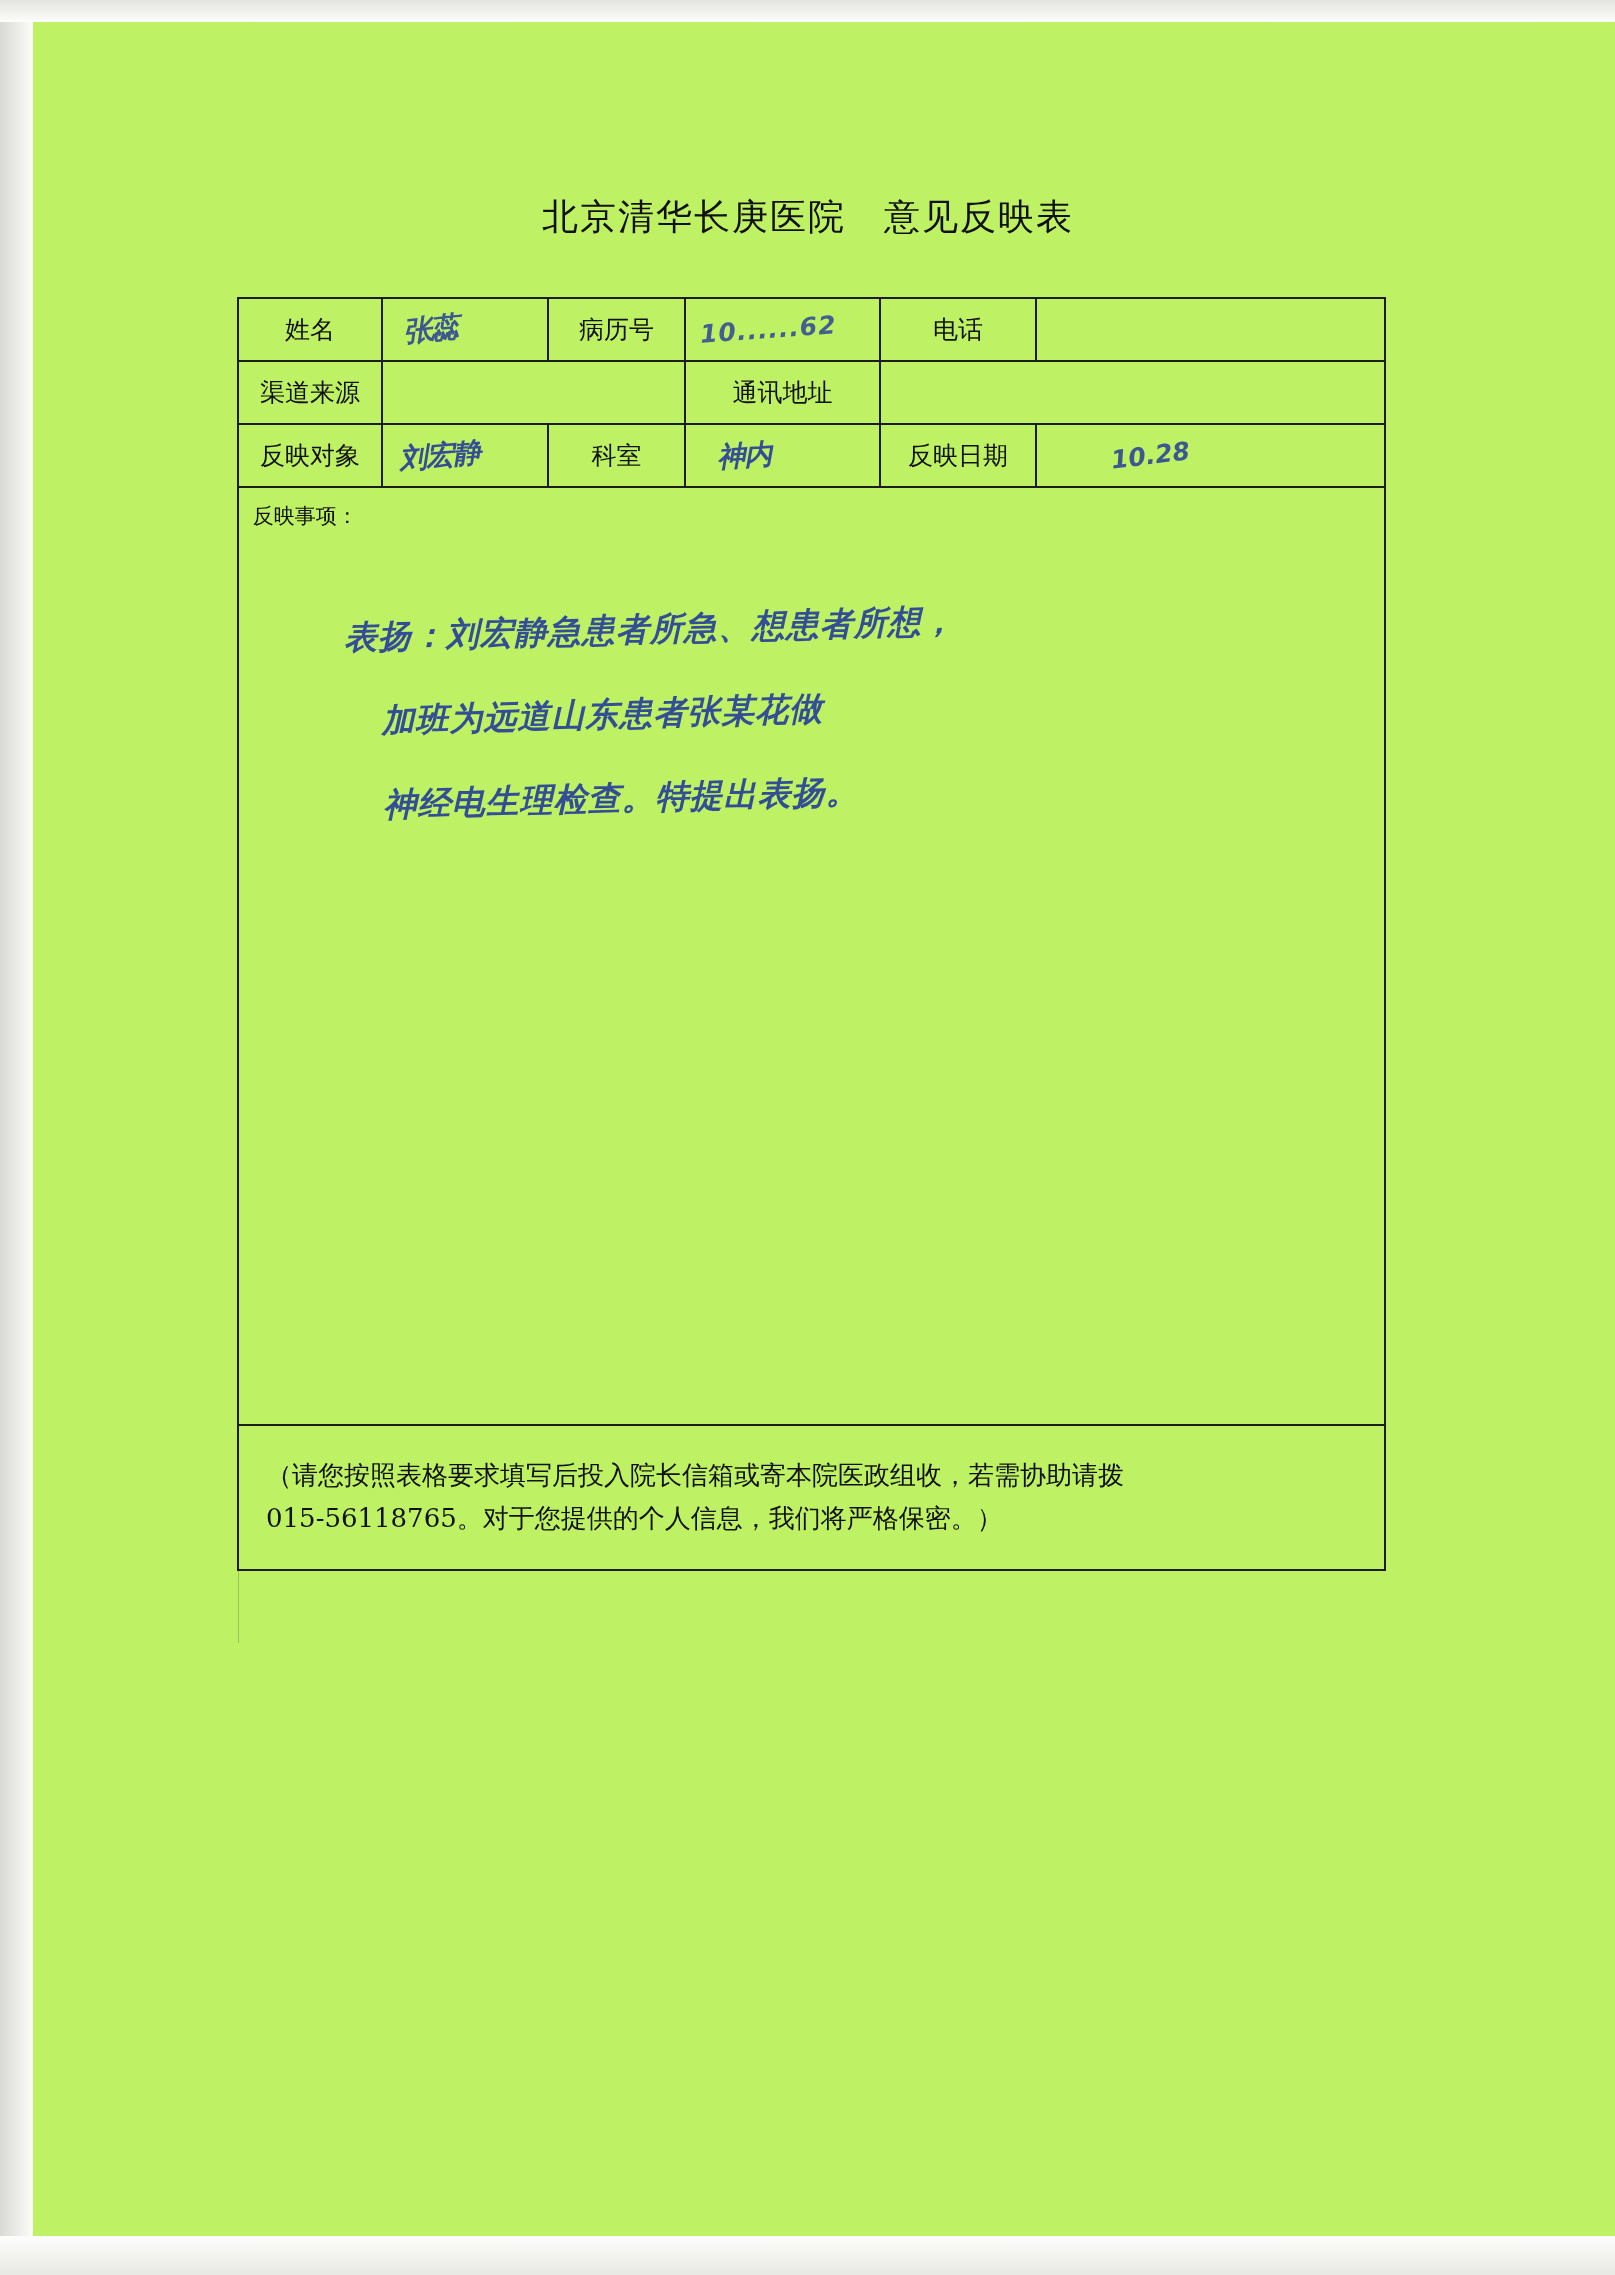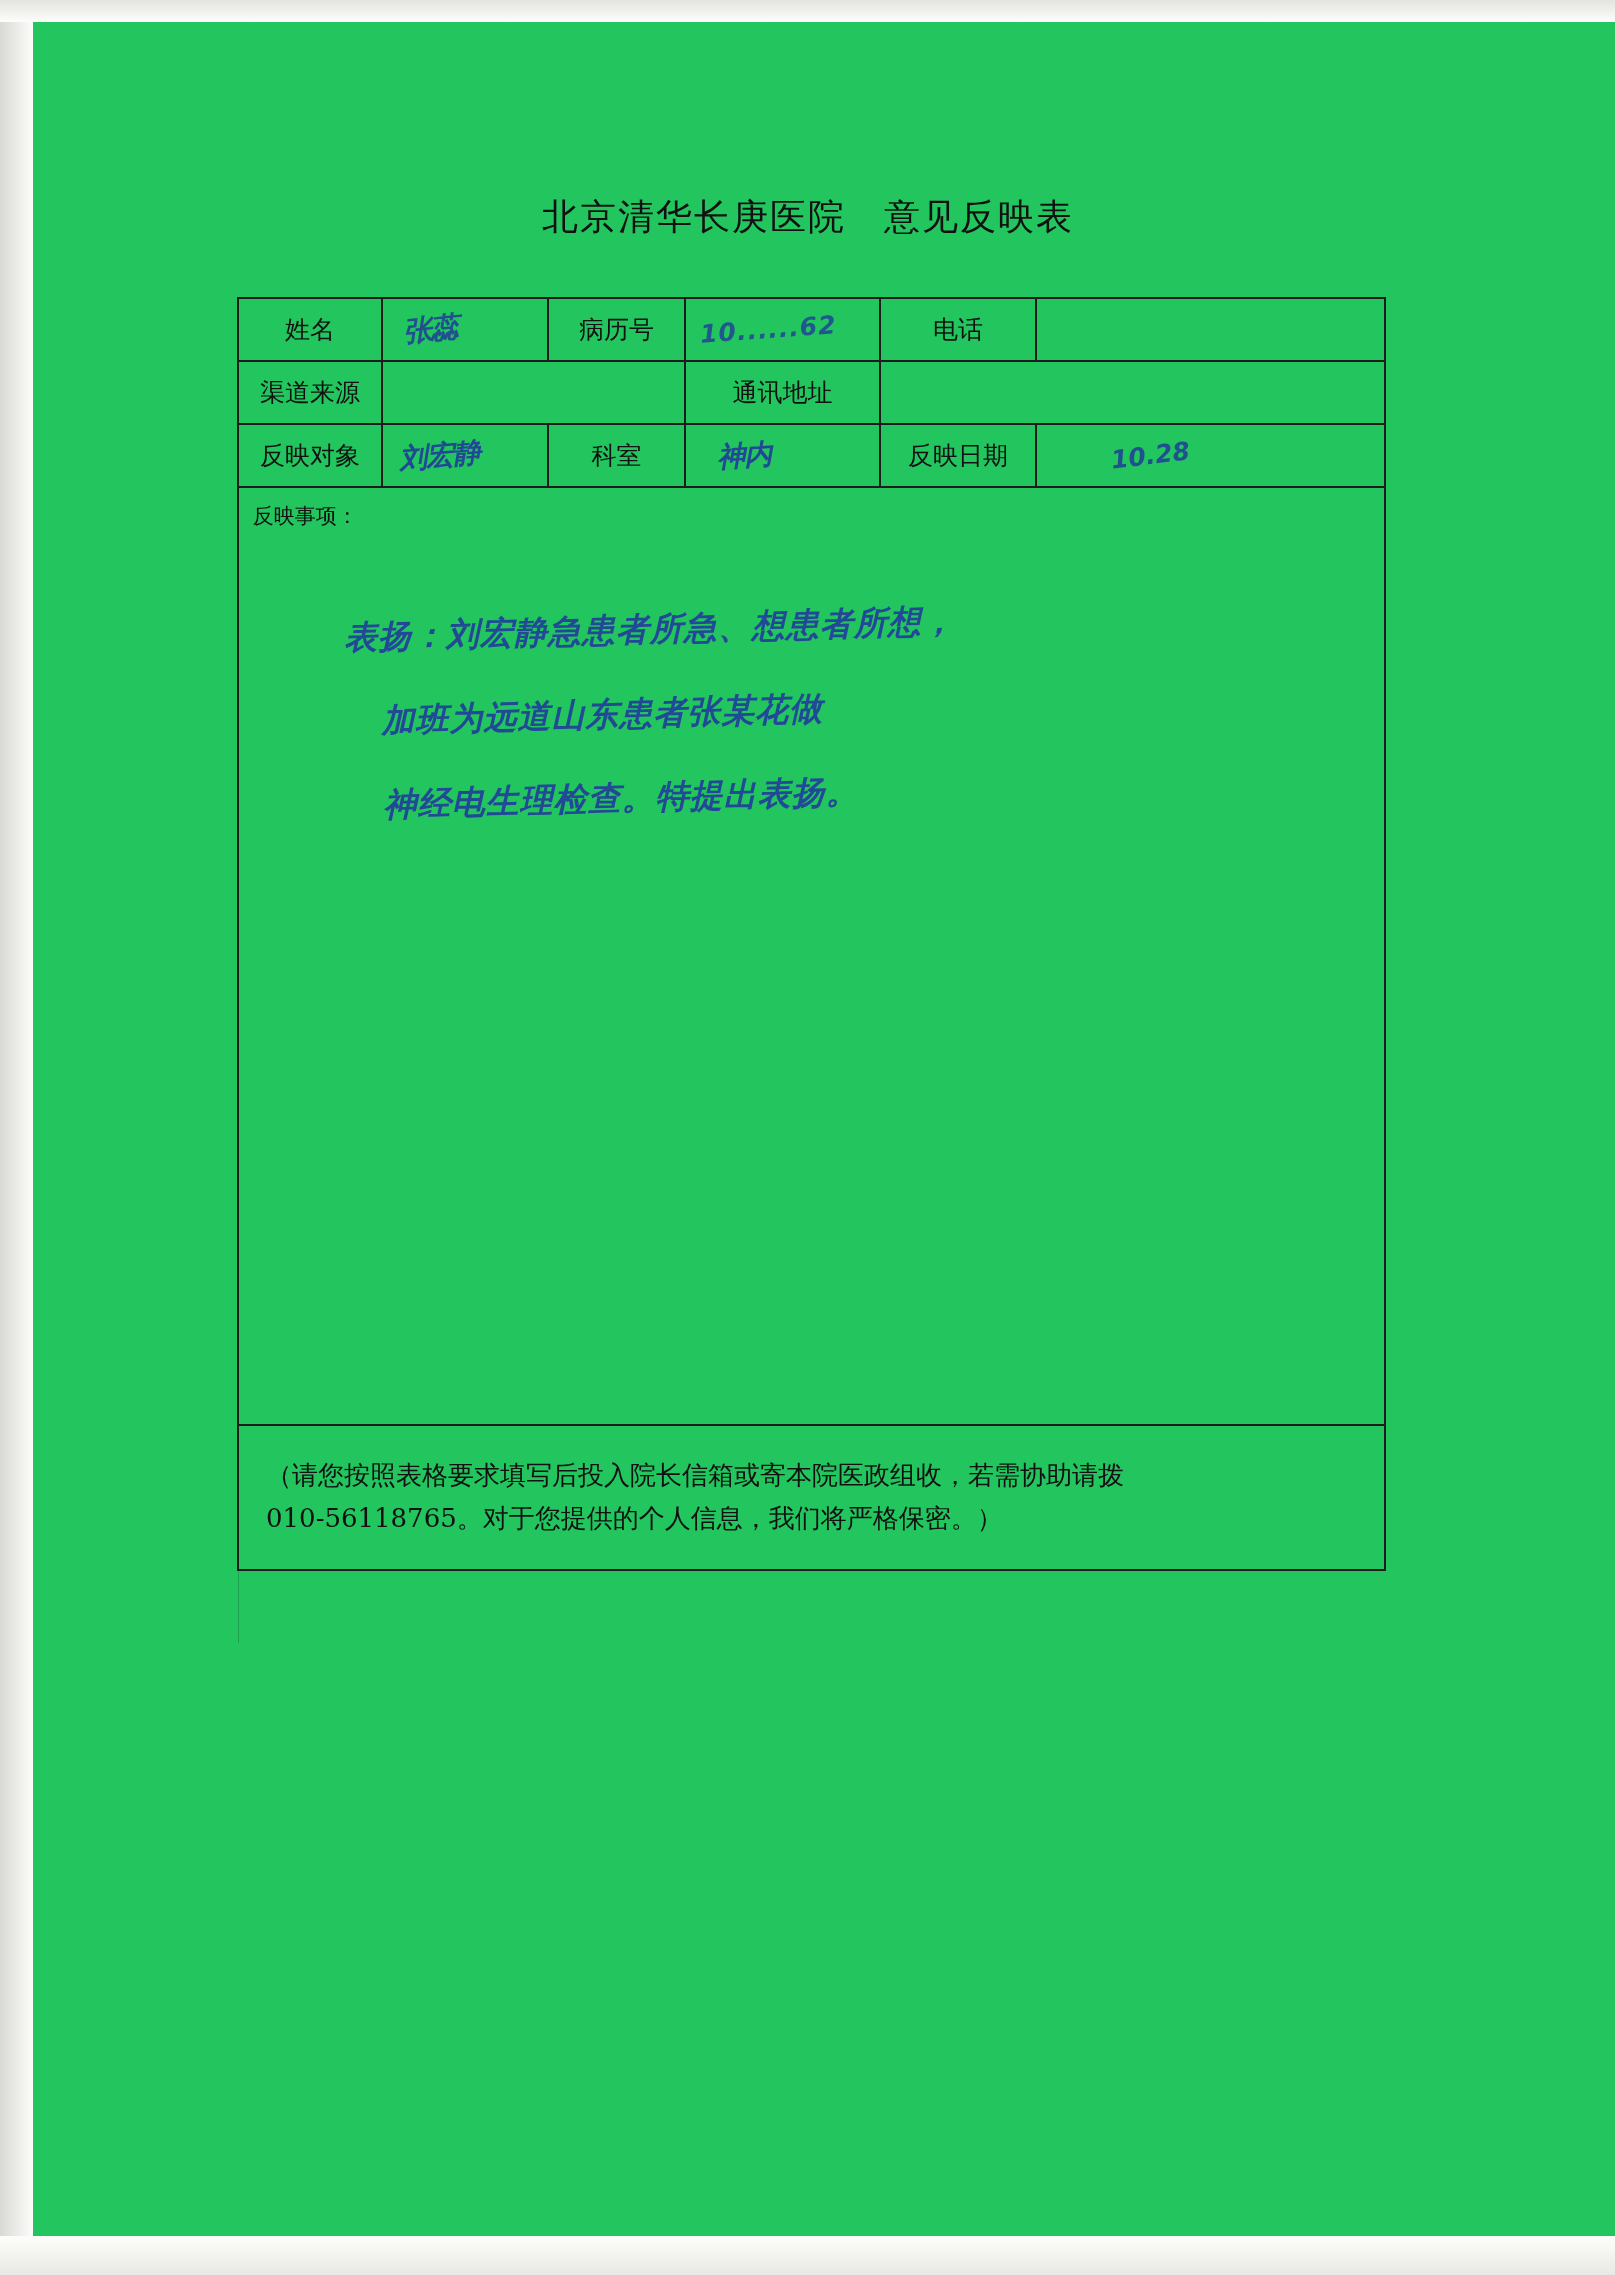--- a/index.html
+++ b/index.html
@@ -16,21 +16,21 @@
     overflow: hidden;
   }
 
   
   .scan-page {
     position: absolute;
     left: 0;
     top: 0;
     width: 1616px;
     height: 2275px;
-    background: #22c55e;
+    background: #bef264;
   }
   .scan-edge-left {
     position: absolute;
     left: 0; top: 0;
     width: 33px; height: 2275px;
     background: linear-gradient(to right, #d8d8d4, #fdfdfb);
   }
   .scan-edge-top {
     position: absolute;
     left: 0; top: 0;
@@ -256,20 +256,20 @@
             <span class="ln ln2">加班为远道山东患者张某花做</span>
             <span class="ln ln3">神经电生理检查。特提出表扬。</span>
           </div>
         </td>
       </tr>
 
       <tr>
         <td class="note-cell" colspan="6">
           <div class="note-text">
             <span>（请您按照表格要求填写后投入院长信箱或寄本院医政组收，若需协助请拨</span>
-            <span class="l2">010-56118765。对于您提供的个人信息，我们将严格保密。）</span>
+            <span class="l2">015-56118765。对于您提供的个人信息，我们将严格保密。）</span>
           </div>
         </td>
       </tr>
     </tbody>
   </table>
 </div>
 
 
 </body></html>

